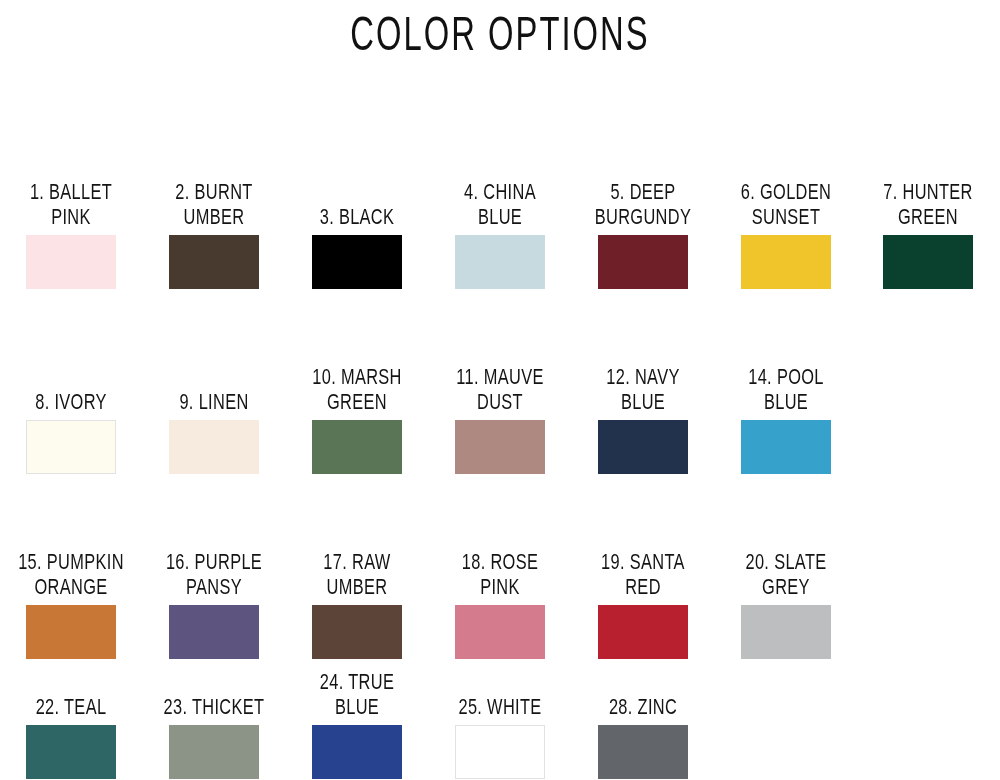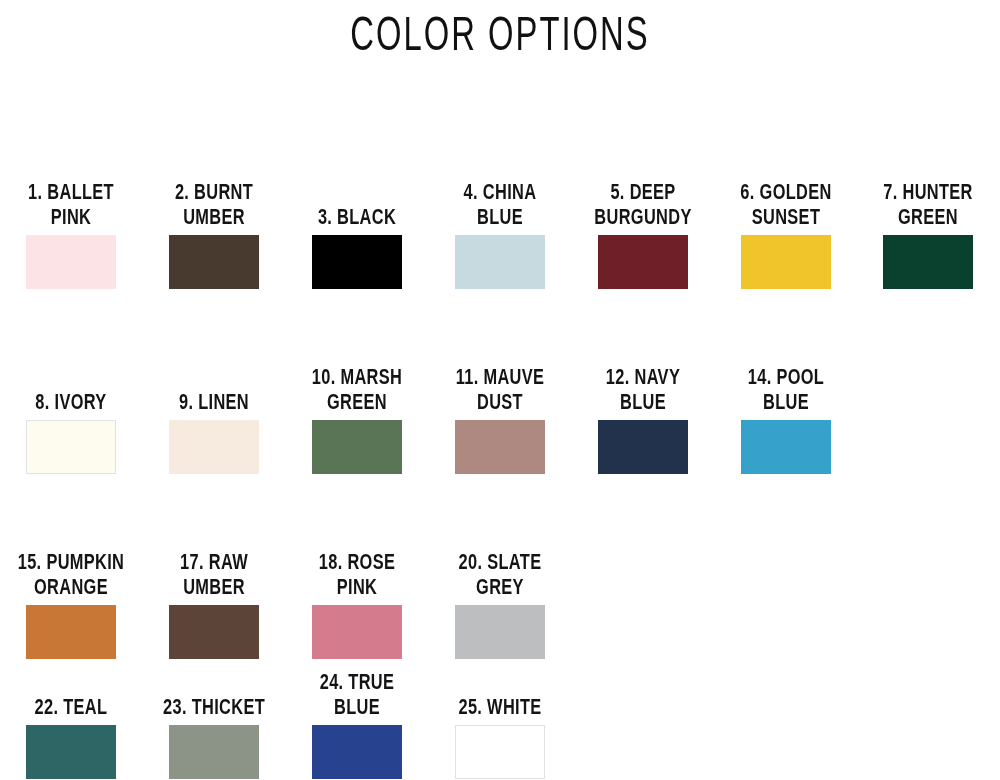--- a/index.html
+++ b/index.html
@@ -46,21 +46,20 @@
     height: 185px;
     align-items: flex-end;
   }
   .row:last-child { height: 120px; }
   .cell {
     width: 142.85px;
     display: flex;
     flex-direction: column;
     align-items: center;
     justify-content: flex-end;
-    font-weight: bold;
   }
   .swatch-label {
     font-family: "Liberation Sans", sans-serif;
     font-size: 19.5px;
     line-height: 21.5px;
     letter-spacing: 0.4px;
     text-align: center;
     color: #141414;
     transform: scaleX(0.84) scaleY(1.14);
     transform-origin: center bottom;
@@ -151,30 +150,40 @@
           <div class="swatch" style="background: rgb(54, 162, 204);"></div>
         </div>
       </div>
       <div class="row">
         <div class="cell">
           <div class="swatch-label">15. PUMPKIN
 ORANGE</div>
           <div class="swatch" style="background: rgb(201, 119, 55);"></div>
         </div>
         <div class="cell">
+          <div class="swatch-label">16. PURPLE
+PANSY</div>
+          <div class="swatch" style="background: rgb(93, 84, 128);"></div>
+        </div>
+        <div class="cell">
           <div class="swatch-label">17. RAW
 UMBER</div>
           <div class="swatch" style="background: rgb(92, 68, 56);"></div>
         </div>
         <div class="cell">
           <div class="swatch-label">18. ROSE
 PINK</div>
           <div class="swatch" style="background: rgb(212, 124, 142);"></div>
         </div>
         <div class="cell">
+          <div class="swatch-label">19. SANTA
+RED</div>
+          <div class="swatch" style="background: rgb(184, 32, 47);"></div>
+        </div>
+        <div class="cell">
           <div class="swatch-label">20. SLATE
 GREY</div>
           <div class="swatch" style="background: rgb(188, 190, 192);"></div>
         </div>
       </div>
       <div class="row">
         <div class="cell">
           <div class="swatch-label">22. TEAL</div>
           <div class="swatch" style="background: rgb(45, 102, 101);"></div>
         </div>
@@ -184,16 +193,20 @@
         </div>
         <div class="cell">
           <div class="swatch-label">24. TRUE
 BLUE</div>
           <div class="swatch" style="background: rgb(39, 66, 142);"></div>
         </div>
         <div class="cell">
           <div class="swatch-label">25. WHITE</div>
           <div class="swatch bordered" style="background: rgb(255, 255, 255);"></div>
         </div>
+        <div class="cell">
+          <div class="swatch-label">28. ZINC</div>
+          <div class="swatch" style="background: rgb(98, 101, 106);"></div>
+        </div>
       </div>
     </div>
 
 </div>
 
 </body></html>

